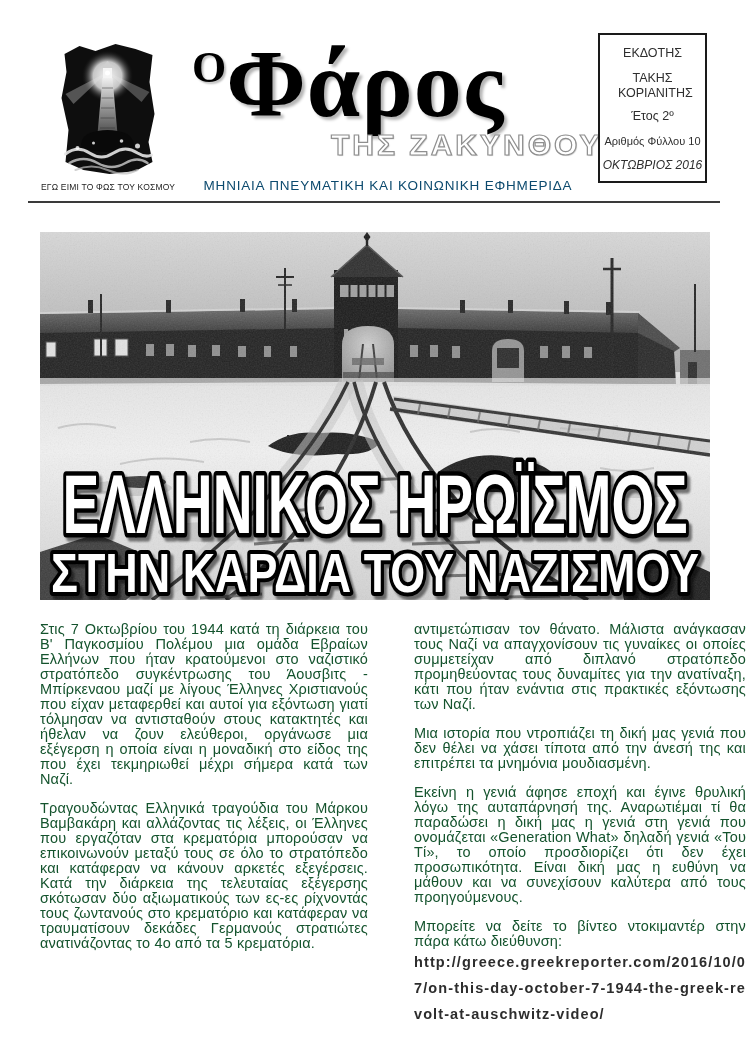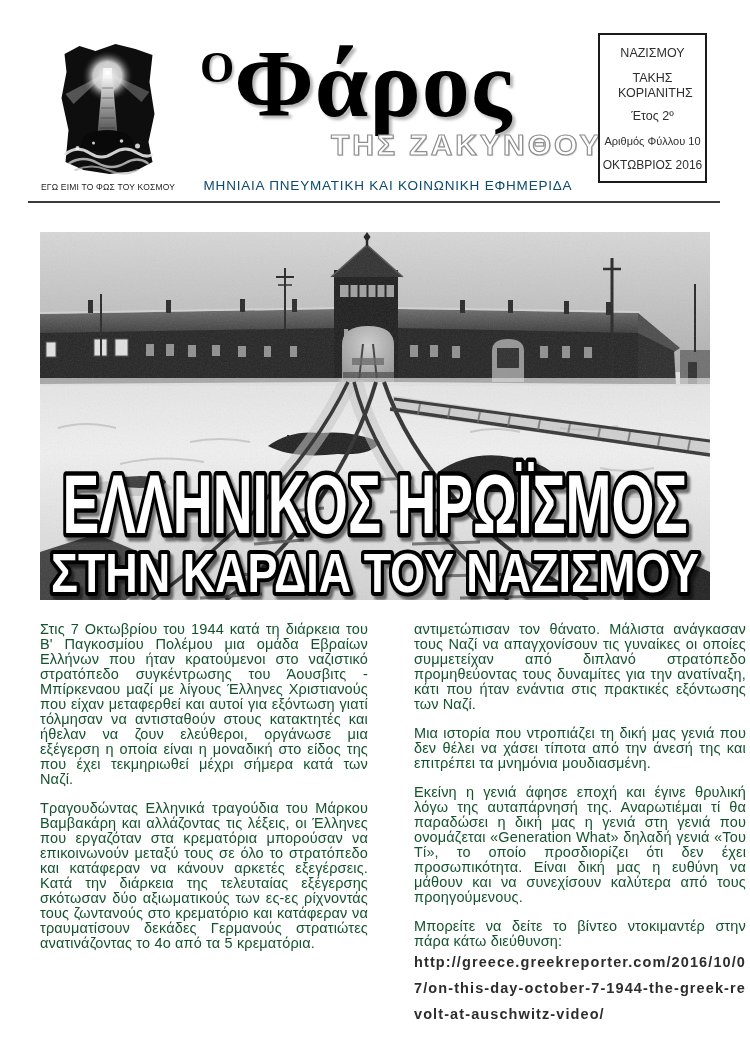--- a/index.html
+++ b/index.html
@@ -6,21 +6,21 @@
   .page {
     position:relative; width:750px; height:1060px; background:#ffffff;
     font-family:"Liberation Sans", sans-serif; overflow:hidden;
   }
   
   .logo { position:absolute; left:57px; top:42px; width:101px; height:133px; }
   .logo-caption {
     position:absolute; left:34px; top:182px; width:148px; text-align:center;
     font-size:8.5px; font-weight:normal; color:#1c1c1c; letter-spacing:.2px;
   }
-  .title-row { position:absolute; left:200px; top:36px; white-space:nowrap; }
+  .title-row { position:absolute; left:192px; top:36px; white-space:nowrap; }
   .title-prefix {
     font-family:"Liberation Serif", serif; font-weight:bold; font-size:44px;
     color:#000; vertical-align:top; line-height:1; display:inline-block; margin-top:10px;
     text-shadow:2px 2px 2px #bdbdbd;
   }
   .title-main {
     font-family:"Liberation Serif", serif; font-weight:bold; font-size:96px;
     color:#000; line-height:1; display:inline-block; letter-spacing:1px;
     text-shadow:3px 3px 3px #b5b5b5;
   }
@@ -36,21 +36,21 @@
   .issue-box {
     position:absolute; left:598px; top:33px; width:109px; height:150px;
     border:2px solid #1a1a1a; box-sizing:border-box; text-align:center;
     color:#2e2e2e; padding-top:11px;
   }
   .ib-line { line-height:1.25; }
   .ib-label { font-size:12.5px; margin-bottom:9px; }
   .ib-name  { font-size:12.5px; margin-bottom:7px; padding:0 18px; }
   .ib-year  { font-size:12.5px; margin-bottom:10px; }
   .ib-issue { font-size:11px;  margin-bottom:10px; white-space:nowrap; }
-  .ib-month { font-size:12px;  white-space:nowrap; }
+  .ib-month { font-size:12px;  white-space:nowrap;font-style:italic; }
   .rule { position:absolute; left:28px; top:201px; width:692px; height:2px; background:#3a3a3a; }
   
   .photo { position:absolute; left:40px; top:232px; width:670px; height:368px; display:block; }
   
   .col { position:absolute; top:622px; }
   .col-left  { left:40px;  width:328px; }
   .col-right { left:390px; width:332px;margin-left:24px; }
   .col p {
     margin:0 0 14px 0; text-align:justify; font-size:14.5px; line-height:15px;
     color:#14532d; letter-spacing:.15px;
@@ -109,21 +109,21 @@
           <circle cx="36" cy="101" r="1.5"></circle>
       </g>
     </svg>
     <div class="logo-caption">ΕΓΩ ΕΙΜΙ ΤΟ ΦΩΣ ΤΟΥ ΚΟΣΜΟΥ</div>
 
     <div class="title-row"><span class="title-prefix">Ο</span><span class="title-main">Φάρος</span></div>
     <div class="subtitle">ΤΗΣ ΖΑΚΥΝΘΟΥ</div>
     <div class="tagline">ΜΗΝΙΑΙΑ ΠΝΕΥΜΑΤΙΚΗ ΚΑΙ ΚΟΙΝΩΝΙΚΗ ΕΦΗΜΕΡΙΔΑ</div>
 
     <div class="issue-box">
-      <div class="ib-line ib-label">ΝΑΖΙΣΜΟΥ</div>
+      <div class="ib-line ib-label">ΕΚΔΟΤΗΣ</div>
       <div class="ib-line ib-name">ΤΑΚΗΣ ΚΟΡΙΑΝΙΤΗΣ</div>
       <div class="ib-line ib-year">Έτος 2º</div>
       <div class="ib-line ib-issue">Αριθμός Φύλλου 10</div>
       <div class="ib-line ib-month">ΟΚΤΩΒΡΙΟΣ 2016</div>
     </div>
 
     <div class="rule"></div>
   </header>
 
   <svg class="photo" viewBox="0 0 670 368" preserveAspectRatio="none" aria-hidden="true">

